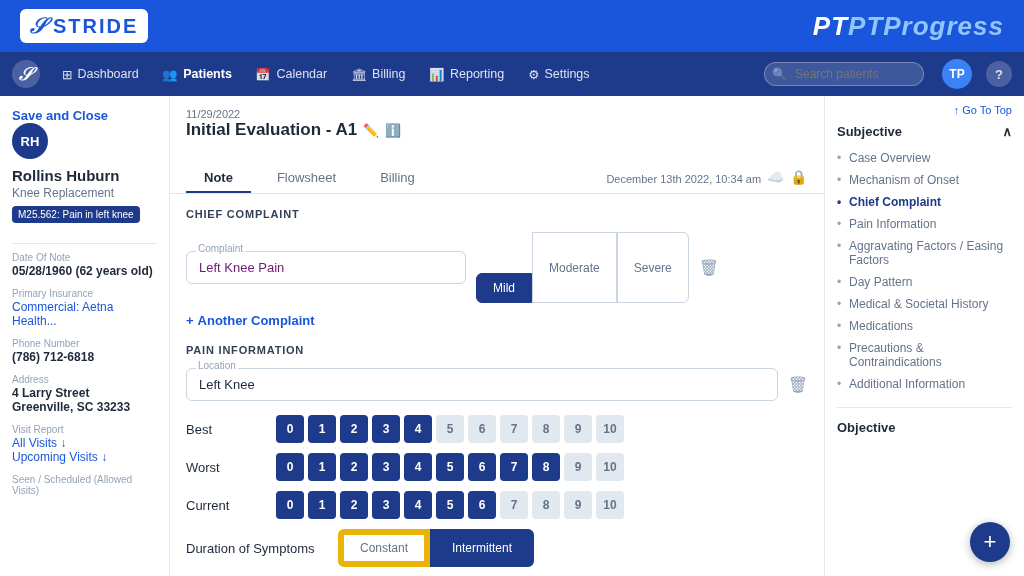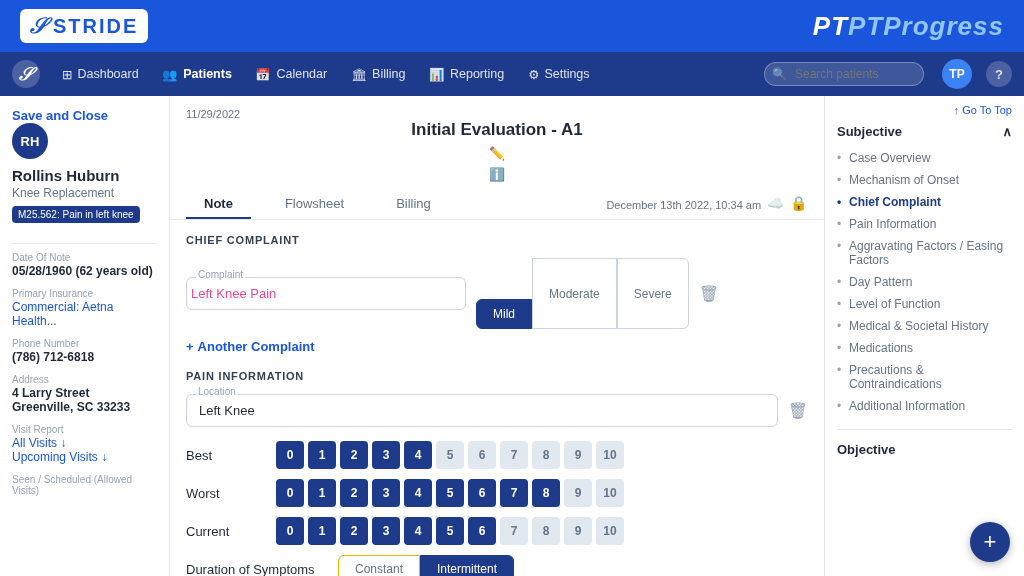--- a/index.html
+++ b/index.html
@@ -185,29 +185,28 @@
       border-bottom: 1px solid #e5e7eb;
     }
     .eval-date { font-size: 11px; color: #64748b; }
     .eval-title {
       font-size: 17px;
       font-weight: 700;
       color: #1e293b;
       display: flex;
       align-items: center;
       gap: 6px;
-      margin-bottom: 8px;
-      flex-direction: column;
+      margin-bottom: 24px;
     }
     .tabs-row {
       display: flex;
       align-items: flex-end;
       justify-content: space-between;
     }
-    .tabs { display: flex; gap: 16px; }
+    .tabs { display: flex; gap: 8px; }
     .tab {
       padding: 6px 18px;
       font-size: 13px;
       cursor: pointer;
       color: #64748b;
       border-bottom: 2px solid transparent;
     }
     .tab.active {
       color: #1e293b;
       font-weight: 600;
@@ -248,23 +247,23 @@
       left: 10px;
       background: white;
       font-size: 10px;
       color: #94a3b8;
       padding: 0 2px;
     }
     .complaint-input {
       width: 100%;
       border: 1px solid #cbd5e1;
       border-radius: 6px;
-      padding: 8px 4px;
-      font-size: 13px;
-      color: #ec4899;
+      padding: 8px 12px;
+      font-size: 13px;
+      color: #701a75;
       outline: none;
     }
     .severity-group { display: flex; gap: 0; }
     .severity-btn {
       padding: 7px 16px;
       border: 1px solid #cbd5e1;
       background: white;
       font-size: 12px;
       cursor: pointer;
       color: #64748b;
@@ -358,21 +357,21 @@
       gap: 2px;
       margin-bottom: 10px;
     }
     .duration-label {
       width: 150px;
       font-size: 13px;
       color: #1e293b;
     }
     .duration-btn {
       padding: 6px 16px;
-      border: 1px solid #eab308;
+      border: 6px solid #eab308;
       background: white;
       font-size: 12px;
       cursor: pointer;
       color: #64748b;
     }
     .duration-btn:first-of-type { border-radius: 6px 0 0 6px; }
     .duration-btn:last-of-type { border-radius: 0 6px 6px 0; }
     .duration-btn.active {
       background: #1e3a8a;
       color: white;
@@ -664,21 +663,20 @@
     <div class="right-section-title">
       <span>Subjective</span>
       <span>∧</span>
     </div>
     <div class="right-nav-item">Case Overview</div>
     <div class="right-nav-item">Mechanism of Onset</div>
     <div class="right-nav-item active">Chief Complaint</div>
     <div class="right-nav-item">Pain Information</div>
     <div class="right-nav-item">Aggravating Factors / Easing Factors</div>
     <div class="right-nav-item">Day Pattern</div>
-    <div class="right-nav-item">Level of Function</div>
     <div class="right-nav-item">Medical &amp; Societal History</div>
     <div class="right-nav-item">Medications</div>
     <div class="right-nav-item">Precautions &amp; Contraindications</div>
     <div class="right-nav-item">Additional Information</div>
     <hr class="hr-section">
     <div class="right-section-title">
       <span>Objective</span>
     </div>
     <div class="fab-btn">+</div>
   </div>

